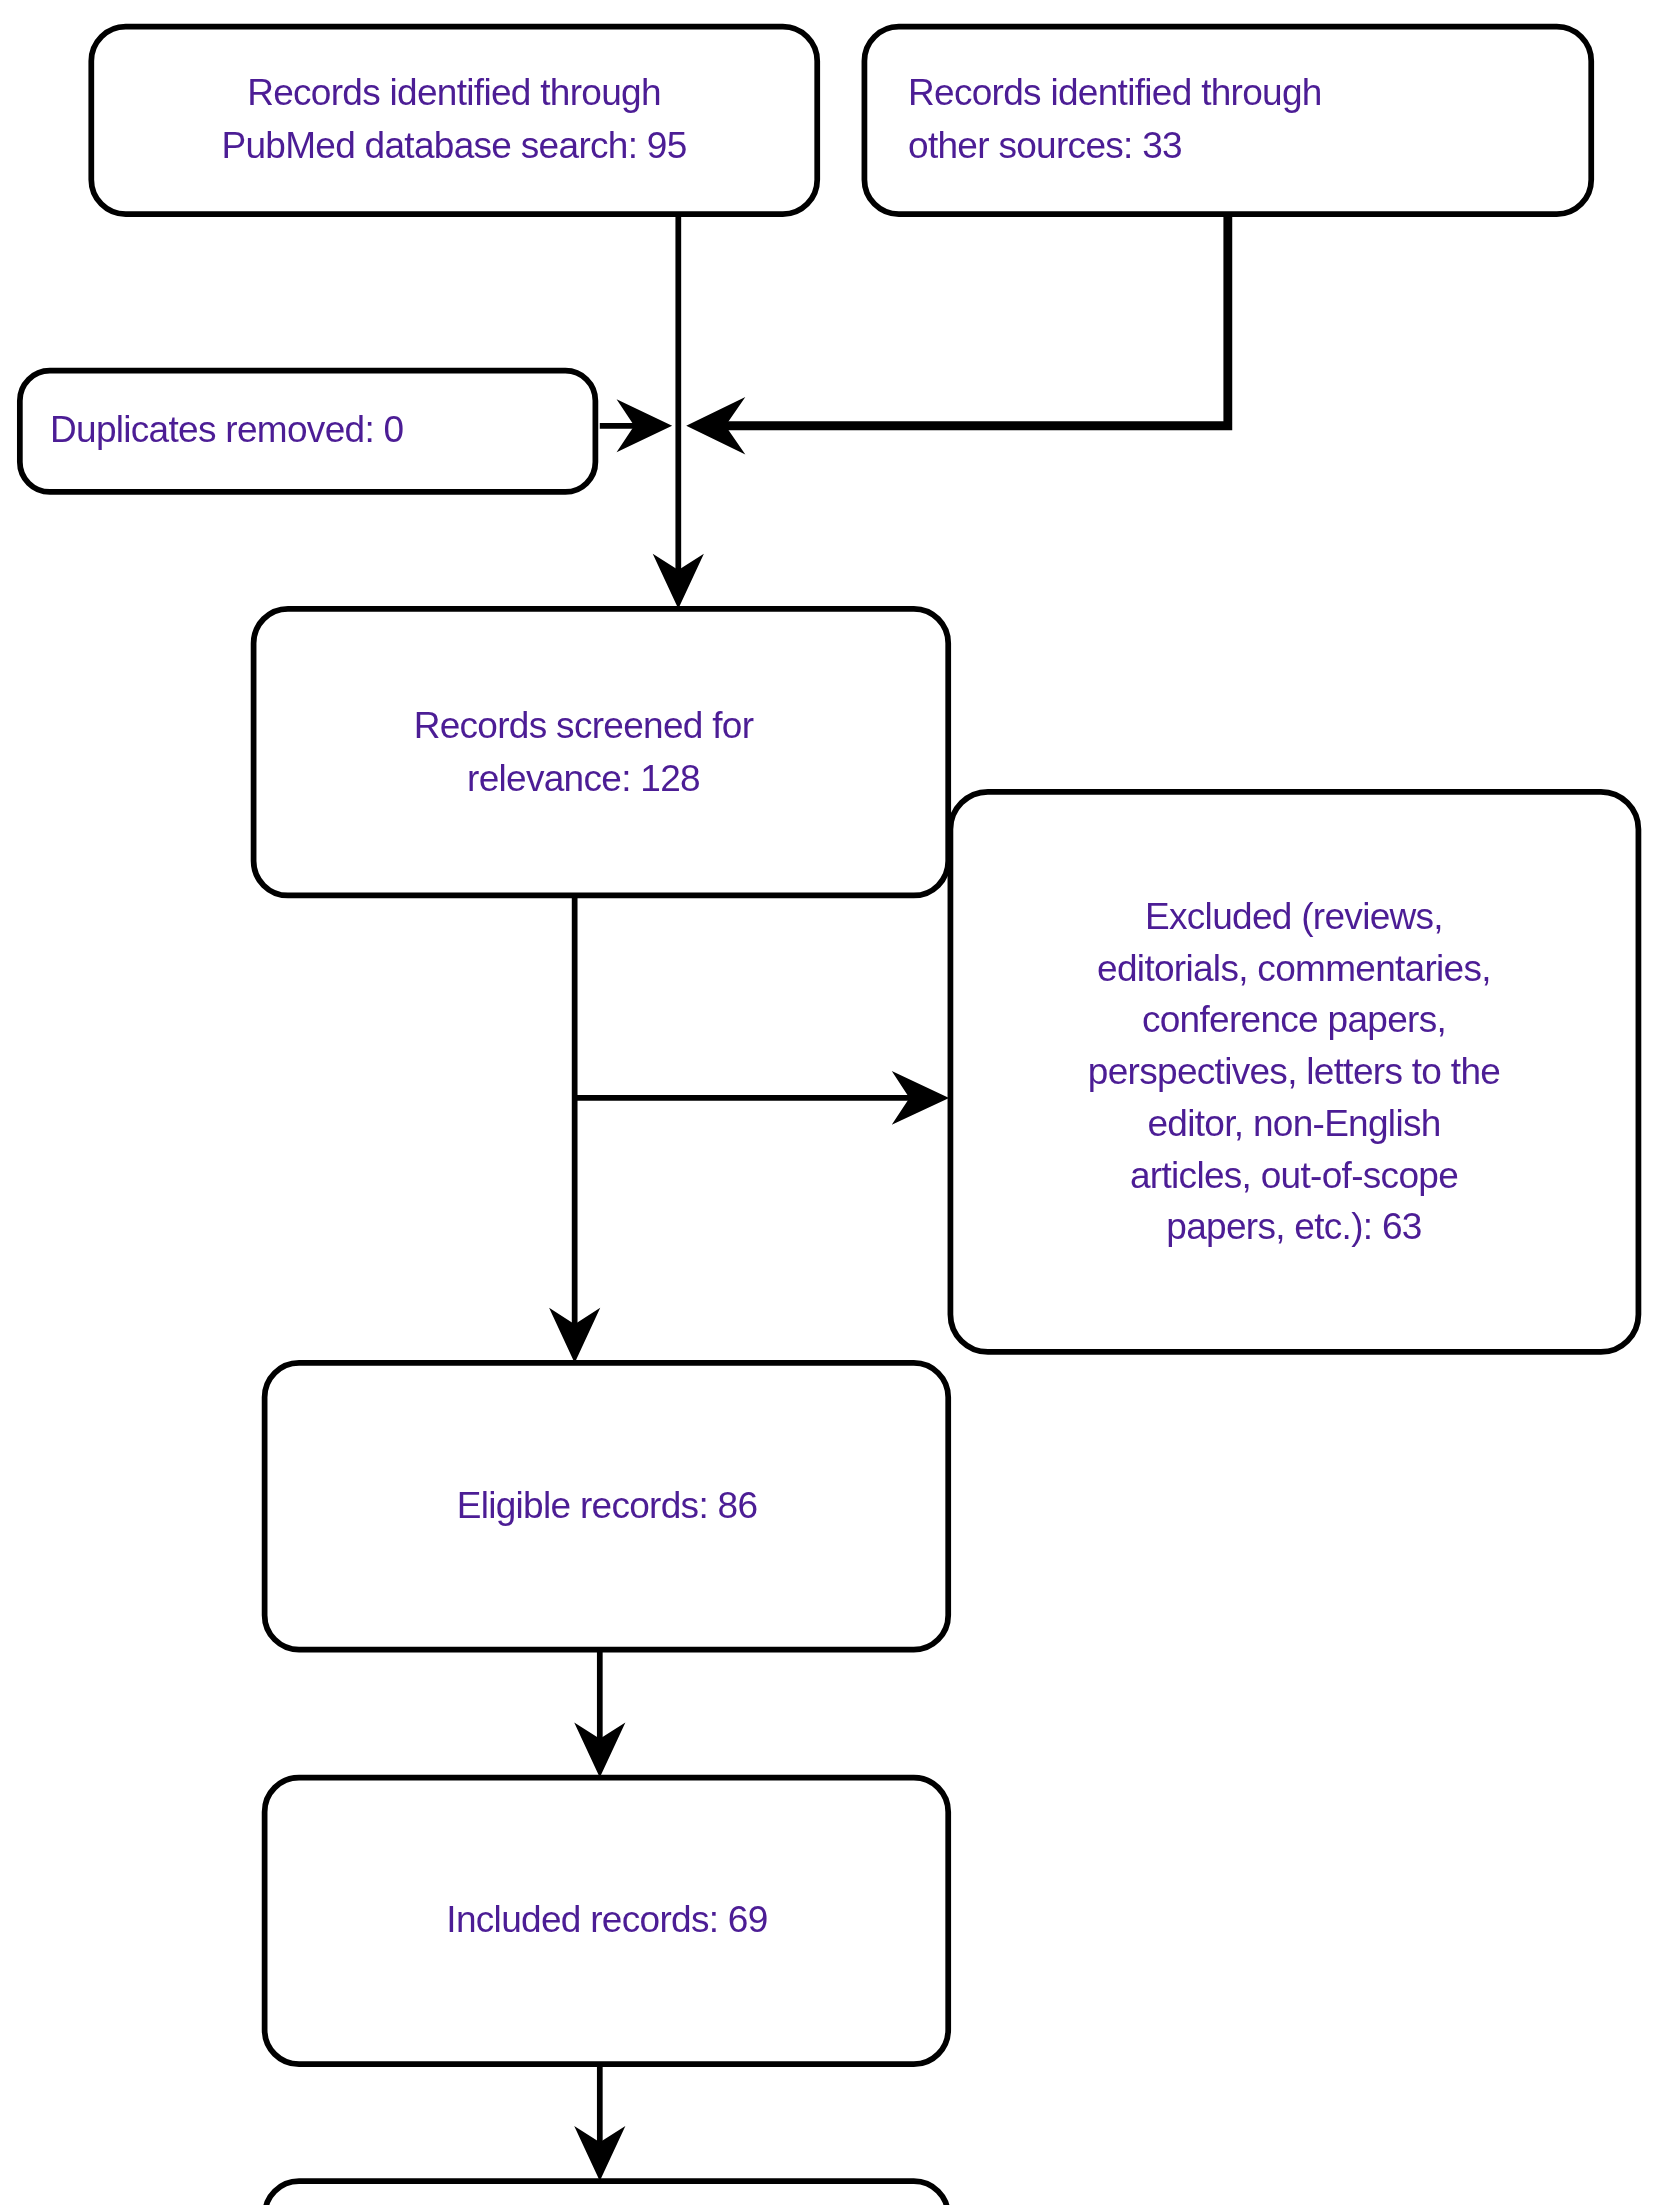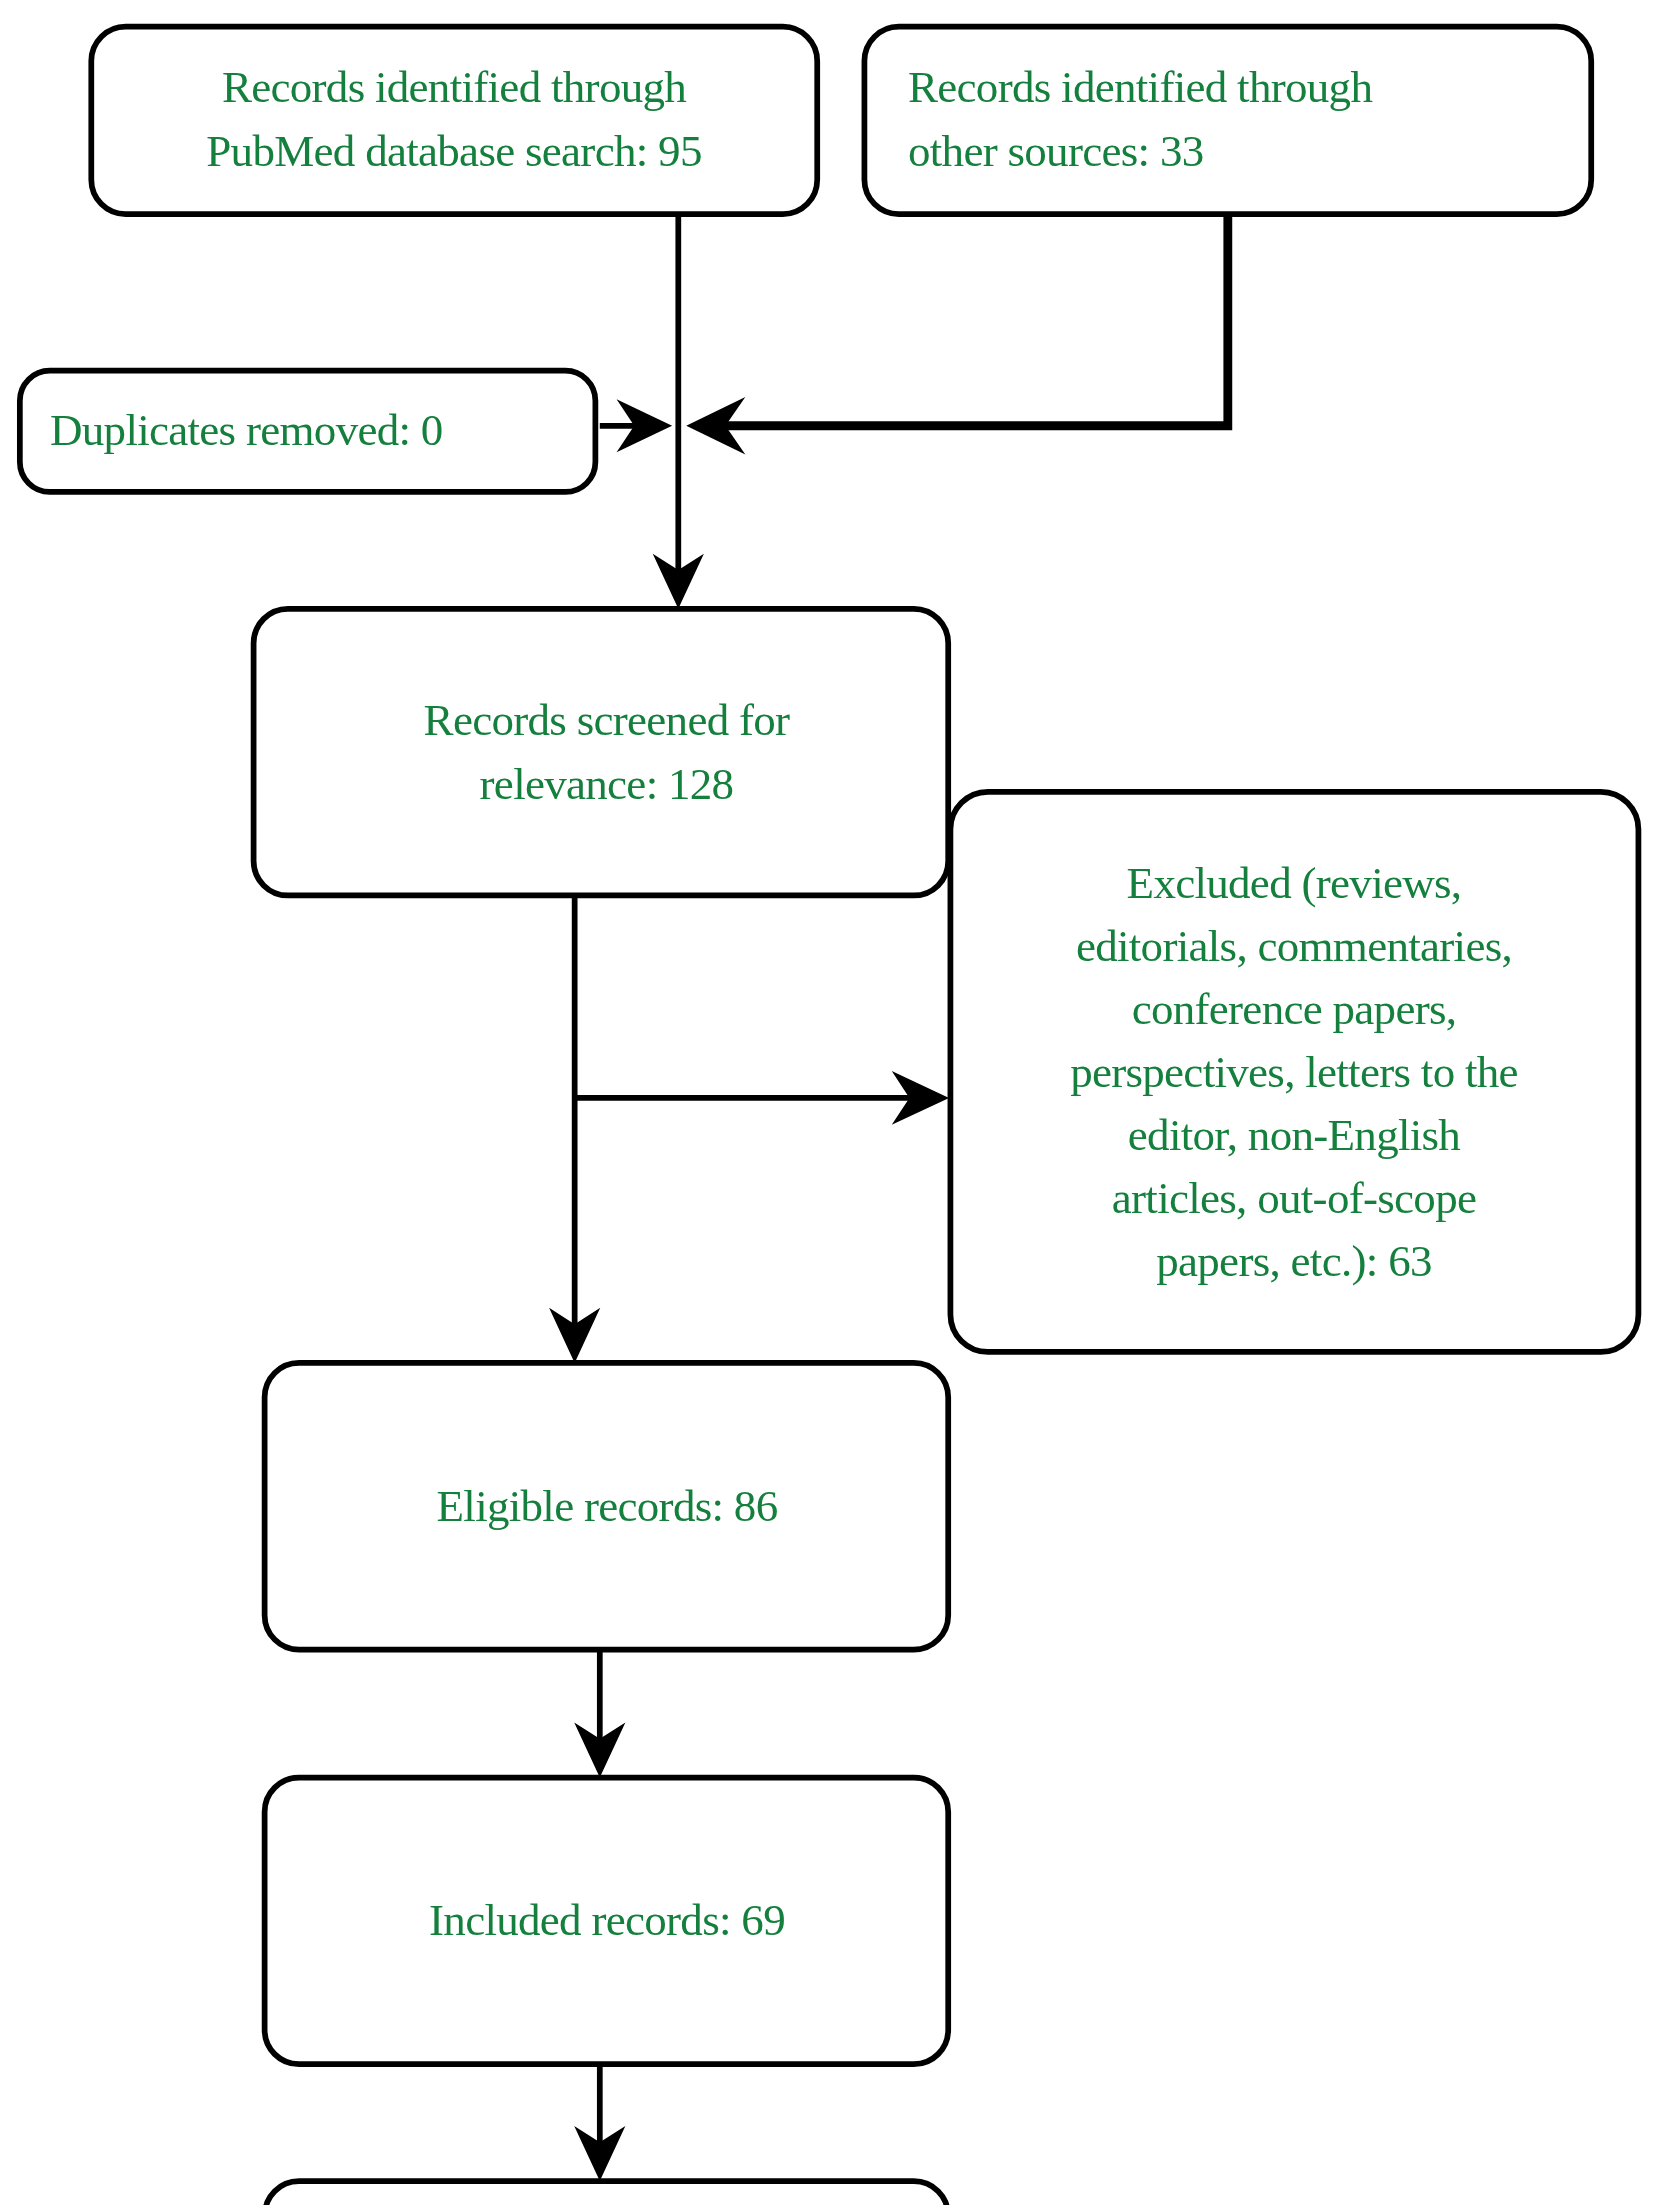--- a/index.html
+++ b/index.html
@@ -39,23 +39,23 @@
     fill: #000000;
     stroke: none;
   }
   .node-label {
     position: absolute;
     display: flex;
     flex-direction: column;
     align-items: center;
     justify-content: center;
     text-align: center;
-    color: #15803d;
-    font-family: Liberation Serif, serif;
-    font-size: 45px;
+    color: #4c1d95;
+    font-family: Liberation Sans, sans-serif;
+    font-size: 37px;
     line-height: 1.42;
     letter-spacing: -0.7px;
     white-space: pre-line;
     pointer-events: none;
   }
   .node-label.tight {
     line-height: 1.40;
   }
 </style>
 </head>
@@ -104,21 +104,21 @@
   </svg>
 
   <div class="node-label" style="left:91px; top:26.5px; width:726px; height:187px;">Records identified  through
 PubMed database search: 95</div>
 
   <div class="node-label" style="left:864px; top:26.5px; width:727px; height:187px; align-items:flex-start; padding-left:44px; box-sizing:border-box; text-align:left;">Records identified  through
 other sources: 33</div>
 
   <div class="node-label" style="left:20px; top:370px; width:576px; height:121px; align-items:flex-start; padding-left:30px; box-sizing:border-box; text-align:center;">Duplicates removed: 0</div>
 
-  <div class="node-label" style="left:259px; top:609px; width:695px; height:287px;">Records screened for
+  <div class="node-label" style="left:236px; top:609px; width:695px; height:287px;">Records screened for
 relevance: 128</div>
 
   <div class="node-label tight" style="left:950px; top:792px; width:688px; height:560px;">Excluded (reviews,
 editorials, commentaries,
 conference papers,
 perspectives, letters to the
 editor, non-English
 articles, out-of-scope
 papers, etc.): 63</div>
 

